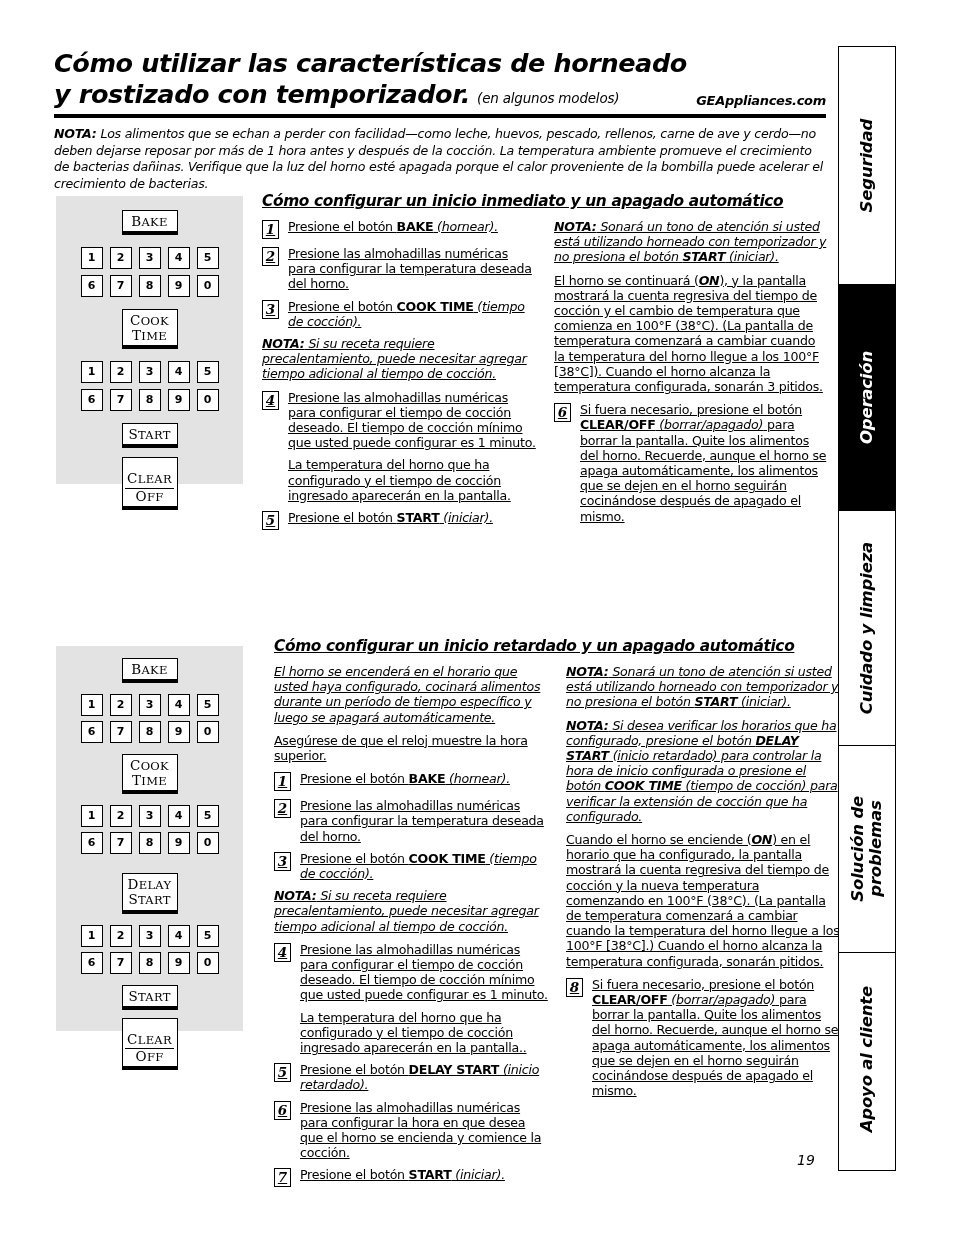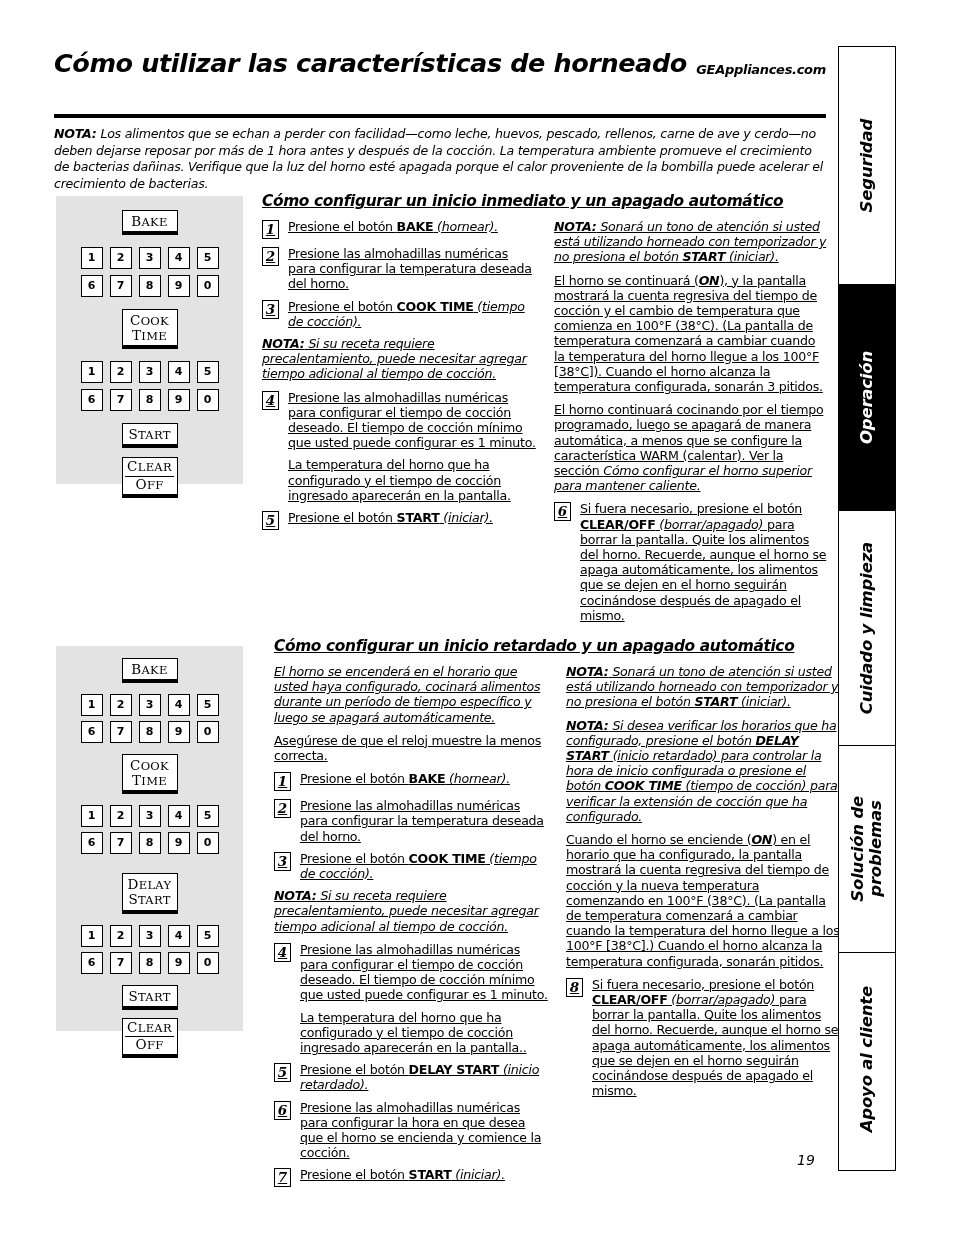--- a/index.html
+++ b/index.html
@@ -136,21 +136,21 @@
     text-align: center;
     line-height: 1.12;
     padding: 3px 0 2px 0;
     width: 56px;
     letter-spacing: 0.3px;
   }
   .kbtn .cap { font-size: 11.5px; }
   .kbtn .cap .big { font-size: 13.5px; }
   .kbtn.two { padding: 3px 0 2px 0; }
   .kbtn.clear { padding: 1px 0 2px 0; }
-  .kbtn.clear .l1 { border-bottom: 1.8px solid #000; display: inline-block; padding: 0 2px 1px 2px;}
+  .kbtn.clear .l1 { border-bottom: 1.8px solid #000; display: inline-block; padding: 12px 2px 1px 2px;}
   .numrow { display: flex; gap: 7px; }
   .numkey {
     width: 22px; height: 22px;
     background: #fff;
     border: 1.5px solid #000;
     font-family: "DejaVu Sans", sans-serif;
     font-weight: bold;
     font-size: 11px;
     line-height: 19px;
     text-align: center;
@@ -201,20 +201,24 @@
   }
 </style>
 </head>
 <body>
 
 <div class="page">
 
   <div class="header">
     <div class="title-block">
       <div class="main-title">Cómo utilizar las características de horneado</div>
+      <div class="title-line2">
+        <span class="main-title">y rostizado con temporizador.</span>
+        <span class="subtitle">(en algunos modelos)</span>
+      </div>
       <div class="gesite">GEAppliances.com</div>
     </div>
   </div>
   <div class="header-rule"></div>
 
   <div class="topnote">
     <b>NOTA:</b><span> Los alimentos que se echan a perder con facilidad—como leche, huevos, pescado, rellenos, carne de ave y cerdo—no deben dejarse reposar por más de 1 hora antes y después de la cocción. La temperatura ambiente promueve el crecimiento de bacterias dañinas. Verifique que la luz del horno esté apagada porque el calor proveniente de la bombilla puede acelerar el crecimiento de bacterias.</span>
   </div>
 
   <div class="panel" style="left:56px; top:196px; width:187px; height:288px; padding-top:14px;">
@@ -309,23 +313,20 @@
 
       <div class="col">
         <div class="para ital">
           <b>NOTA:</b><span> Sonará un tono de atención si usted está utilizando horneado con temporizador y no presiona el botón </span><b>START</b><span> (iniciar).</span>
         </div>
 
         <div class="para">
           <span>El horno se continuará (</span><b><i>ON</i></b><span>), y la pantalla mostrará la cuenta regresiva del tiempo de cocción y el cambio de temperatura que comienza en 100°F (38°C). (La pantalla de temperatura comenzará a cambiar cuando la temperatura del horno llegue a los 100°F [38°C]). Cuando el horno alcanza la temperatura configurada, sonarán 3 pitidos.</span>
         </div>
 
-        <div class="para">
-          <span>El horno continuará cocinando por el tiempo programado, luego se apagará de manera automática, a menos que se configure la característica WARM (calentar). Ver la sección </span><i>Cómo configurar el horno superior para mantener caliente.</i>
-        </div>
 
         <div class="step">
           <div class="stepnum">6</div>
           <div class="steptext">
             <span>Si fuera necesario, presione el botón </span><b>CLEAR/OFF</b><i> (borrar/apagado)</i><span> para borrar la pantalla. Quite los alimentos del horno. Recuerde, aunque el horno se apaga automáticamente, los alimentos que se dejen en el horno seguirán cocinándose después de apagado el mismo.</span>
           </div>
         </div>
       </div>
 
     </div>
@@ -393,21 +394,21 @@
       <div class="cap"><span class="big">O</span>FF</div>
     </div>
   </div>
 
   <div class="section" style="left:262px; top:637px; width:566px;margin-left:12px;">
     <div class="sec-head">Cómo configurar un inicio retardado y un apagado automático</div>
     <div class="cols">
 
       <div class="col">
         <div class="para ital">El horno se encenderá en el horario que usted haya configurado, cocinará alimentos durante un período de tiempo específico y luego se apagará automáticamente.</div>
-        <div class="para">Asegúrese de que el reloj muestre la menos correcta.</div>
+        <div class="para">Asegúrese de que el reloj muestre la hora superior.</div>
 
         <div class="step">
           <div class="stepnum">1</div>
           <div class="steptext">
             <span>Presione el botón </span><b>BAKE</b><i> (hornear).</i>
           </div>
         </div>
 
         <div class="step">
           <div class="stepnum">2</div>

